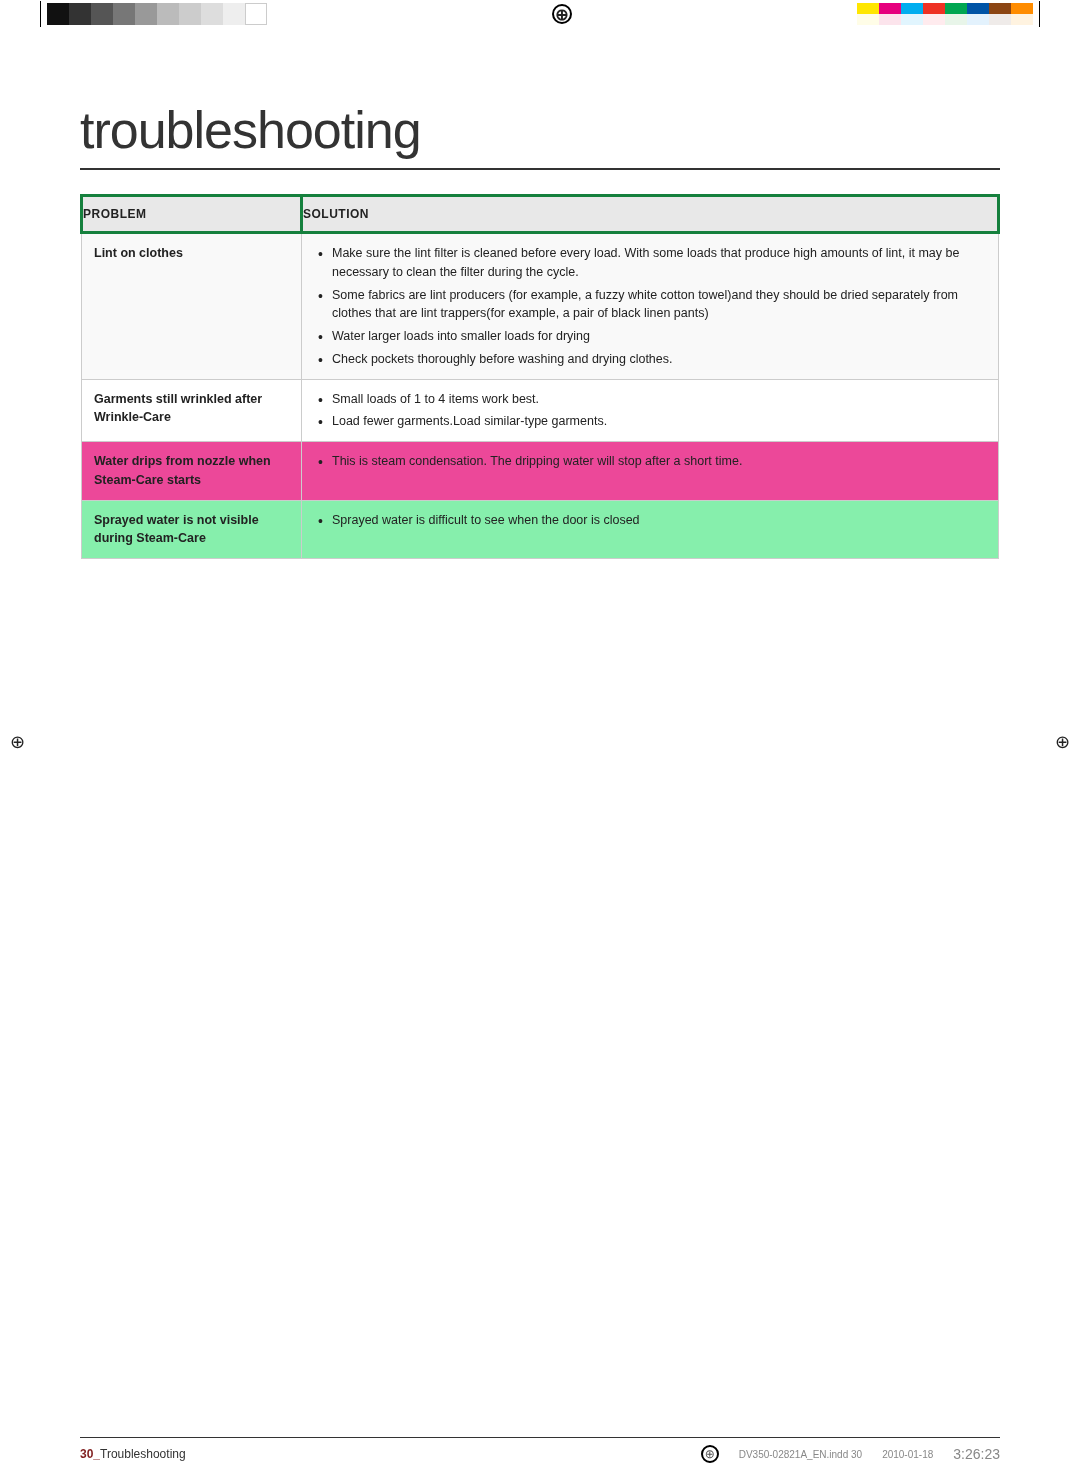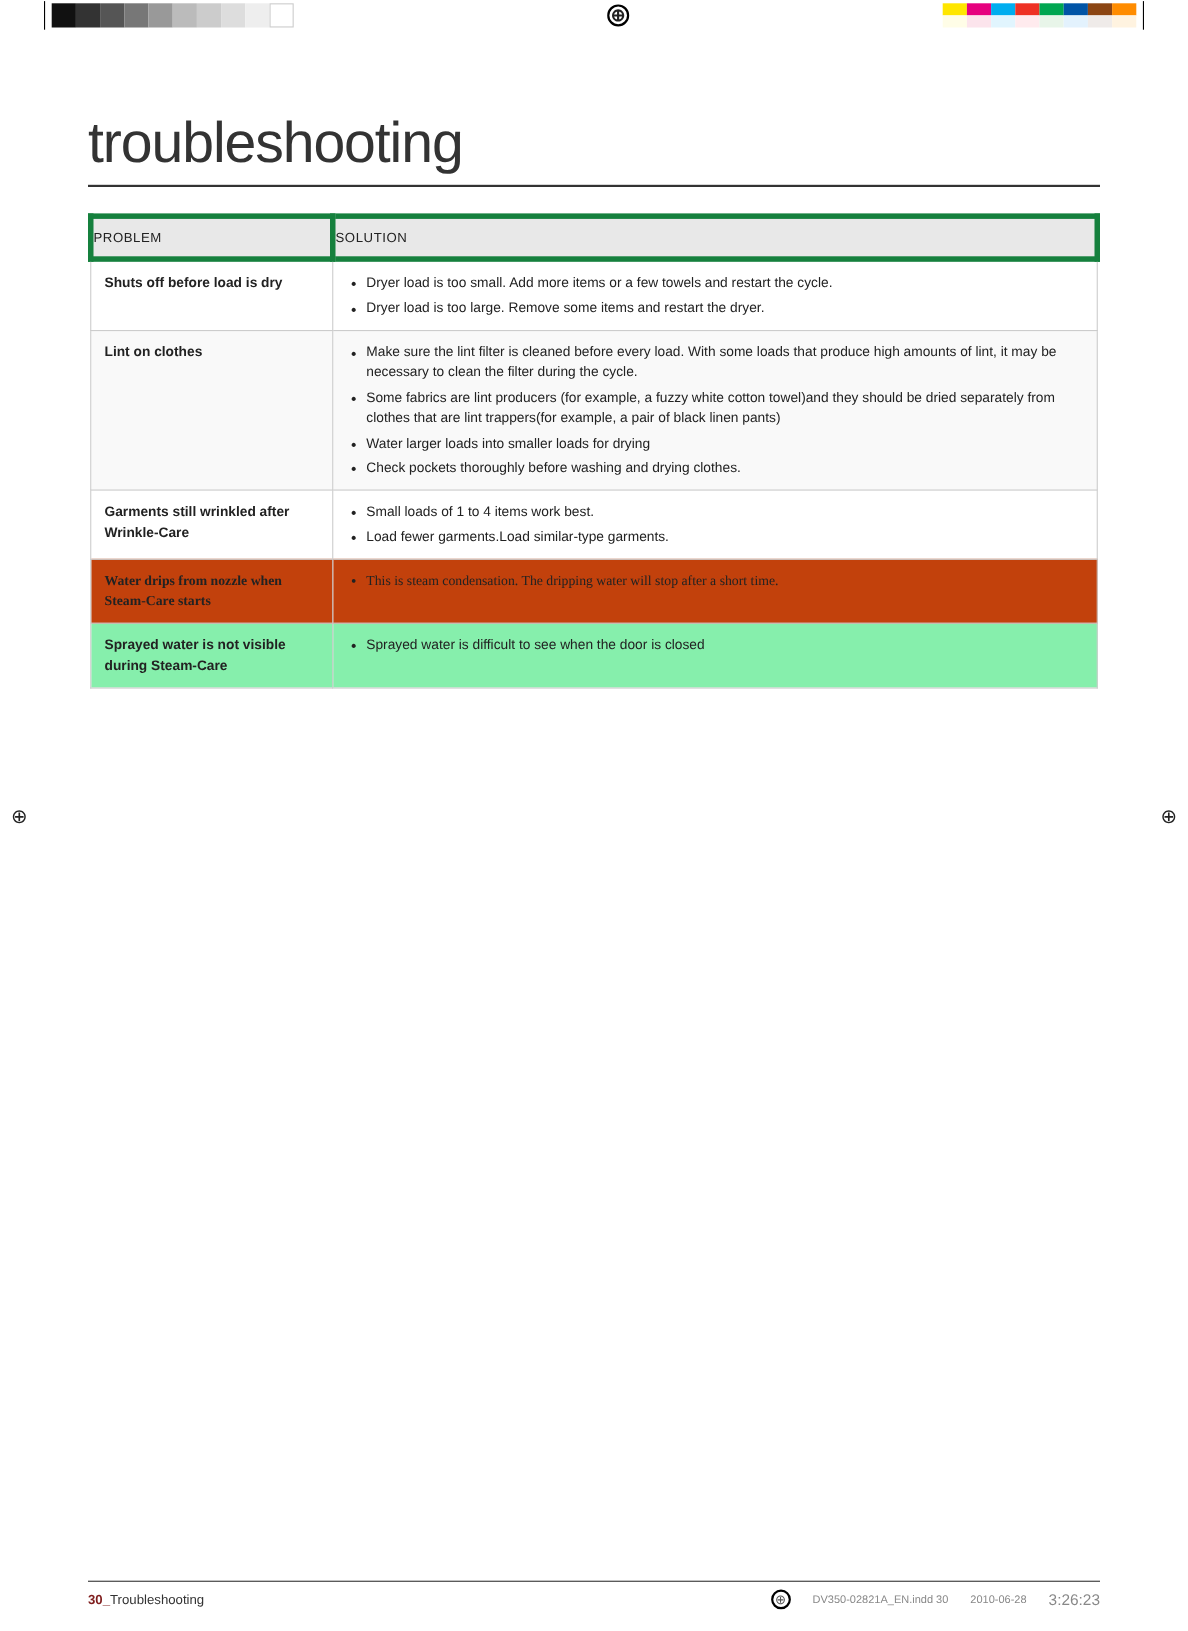--- a/index.html
+++ b/index.html
@@ -44,22 +44,22 @@
       width: 100%;
       border-collapse: collapse;
       margin-top: 24px;
     }
 
     .troubleshoot-table th {
       background: #e8e8e8;
       text-align: left;
       padding: 8px 0;
       font-size: 12px;
-      font-weight: normal;
-      border: 5px solid #15803d;
+      font-weight: bold;
+      border: 3px solid #15803d;
       text-transform: uppercase;
       letter-spacing: 0.5px;
     }
 
     .troubleshoot-table td {
       border: 1px solid #ccc;
       padding: 10px 12px;
       vertical-align: top;
       font-size: 12.5px;
       line-height: 1.5;
@@ -200,50 +200,41 @@
     <h1 class="page-title">troubleshooting</h1>
 
     <table class="troubleshoot-table">
       <thead>
         <tr>
           <th class="problem-cell">PROBLEM</th>
           <th class="solution-cell">SOLUTION</th>
         </tr>
       </thead>
       <tbody id="table-body">
-      <tr style="background: rgb(255, 255, 255);">
-            <td class="problem-cell">Shuts off before load is dry</td>
-            <td class="solution-cell">
-              <ul class="solution-list">
-                <li>Dryer load is too small. Add more items or a few towels and restart the cycle.</li>
-                <li>Dryer load is too large. Remove some items and restart the dryer.</li>
-              </ul>
-            </td>
-          </tr>
           <tr style="background: rgb(249, 249, 249);">
             <td class="problem-cell">Lint on clothes</td>
             <td class="solution-cell">
               <ul class="solution-list">
                 <li>Make sure the lint filter is cleaned before every load. With some loads that produce high amounts of lint, it may be necessary to clean the filter during the cycle.</li>
                 <li>Some fabrics are lint producers (for example, a fuzzy white cotton towel)and they should be dried separately from clothes that are lint trappers(for example, a pair of black linen pants)</li>
                 <li>Water larger loads into smaller loads for drying</li>
                 <li>Check pockets thoroughly before washing and drying clothes.</li>
               </ul>
             </td>
           </tr>
           <tr style="background: rgb(255, 255, 255);">
             <td class="problem-cell">Garments still wrinkled after Wrinkle-Care</td>
             <td class="solution-cell">
               <ul class="solution-list">
                 <li>Small loads of 1 to 4 items work best.</li>
                 <li>Load fewer garments.Load similar-type garments.</li>
               </ul>
             </td>
           </tr>
-          <tr style="background: #c2410c; font-family: Liberation Serif, serif;">
+          <tr style="background: #ec4899;">
             <td class="problem-cell">Water drips from nozzle when Steam-Care starts</td>
             <td class="solution-cell">
               <ul class="solution-list">
                 <li>This is steam condensation. The dripping water will stop after a short time.</li>
               </ul>
             </td>
           </tr>
           <tr style="background: #86efac;">
             <td class="problem-cell">Sprayed water is not visible during Steam-Care</td>
             <td class="solution-cell">
@@ -257,17 +248,17 @@
   </div>
 
   <div class="footer-divider"></div>
 
   <div class="page-footer">
     <span class="footer-page-num">30_</span>
     <span class="footer-section">Troubleshooting</span>
     <div style="display:flex;align-items:center;margin-left:auto;gap:20px;">
       <div style="width:18px;height:18px;border-radius:50%;border:2px solid #000;display:flex;align-items:center;justify-content:center;font-size:12px;">⊕</div>
       <span style="font-size:10px;color:#888;">DV350-02821A_EN.indd  30</span>
-      <span style="font-size:10px;color:#888;">2010-06-28</span>
+      <span style="font-size:10px;color:#888;">2010-01-18</span>
       <span style="font-size:14px;color:#888;">3:26:23</span>
     </div>
   </div>
 </div>
 
 </body></html>

